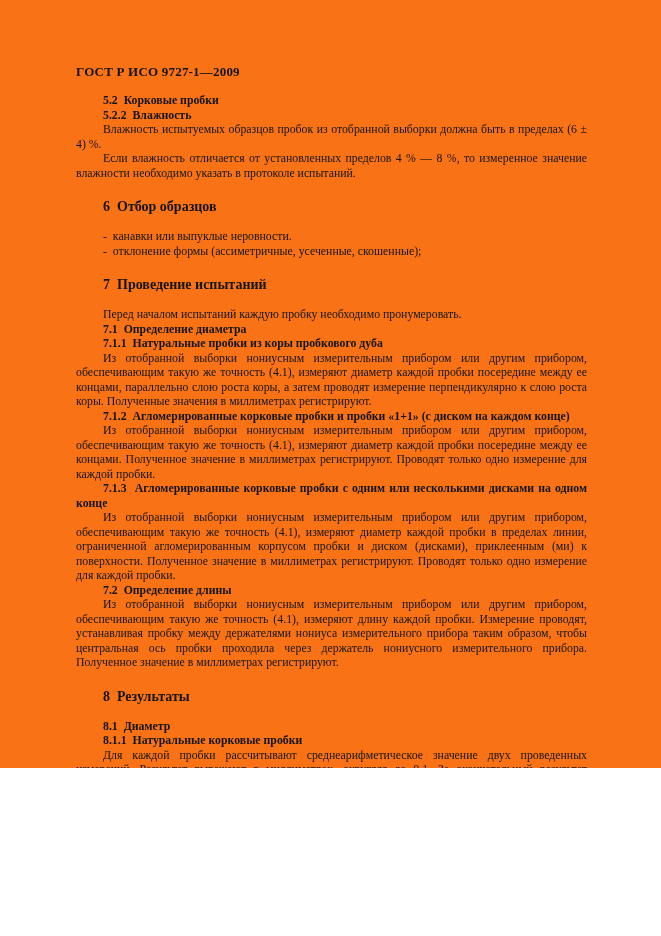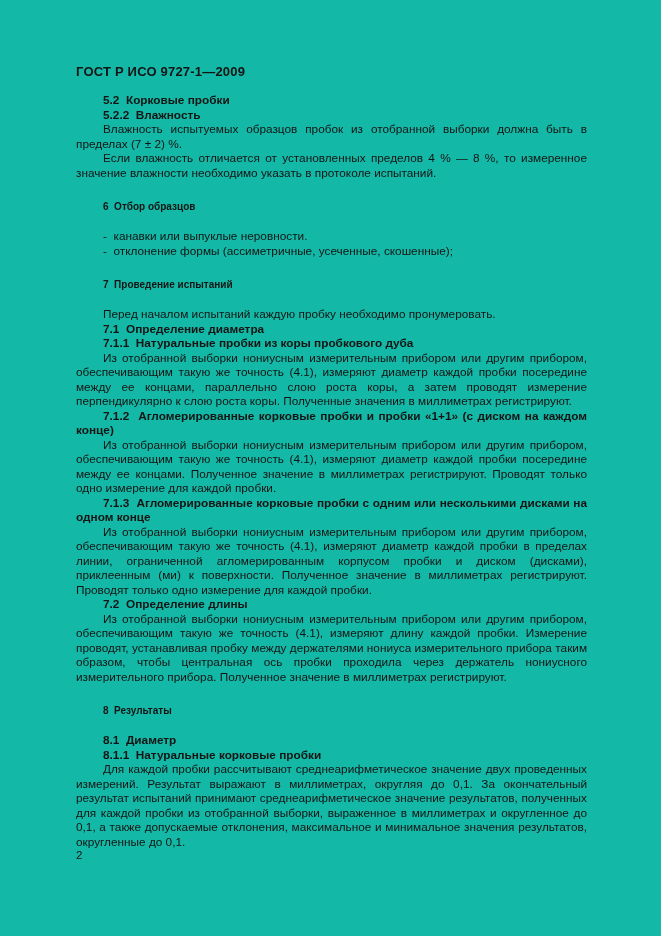--- a/index.html
+++ b/index.html
@@ -1,21 +1,21 @@
 <!DOCTYPE html>
 <html><head>
 <meta charset="utf-8">
 <style>
   html, body { margin: 0; padding: 0; background: #ffffff; }
   .page {
     position: relative;
     width: 661px;
-    height: 936px;
-    background: #14b8a6;
-    font-family: Liberation Sans, sans-serif;
+    height: 768px;
+    background: #f97316;
+    font-family: Liberation Serif, serif;
     color: #141414;
     overflow: hidden;
   }
   .doc-header {
     position: absolute;
     top: 64px;
     left: 76px;
     font-size: 13px;
     font-weight: 700;
     letter-spacing: 0.2px;
@@ -23,21 +23,21 @@
   }
   .doc-body {
     position: absolute;
     top: 93px;
     left: 76px;
     width: 511px;
     font-size: 11.8px;
     line-height: 14.5px;
   }
   .blk-h1 {
-    font-size: 10px;
+    font-size: 14px;
     line-height: 19px;
     font-weight: 700;
     margin: 17px 0 13px 0;
     text-indent: 27px;
     white-space: pre-wrap;
   }
   .blk-h2 {
     font-weight: 700;
     text-indent: 27px;
     text-align: justify;
@@ -60,21 +60,21 @@
 </style>
 </head>
 <body>
 
 <div class="page">
   <div class="doc-header">ГОСТ Р ИСО 9727-1—2009</div>
 
   <div class="doc-body">
       <div class="blk-h2">5.2  Корковые пробки</div>
       <div class="blk-h2">5.2.2  Влажность</div>
-      <div class="blk-p">Влажность испытуемых образцов пробок из отобранной выборки должна быть в пределах (7 ± 2) %.</div>
+      <div class="blk-p">Влажность испытуемых образцов пробок из отобранной выборки должна быть в пределах (6 ± 4) %.</div>
       <div class="blk-p">Если влажность отличается от установленных пределов 4 % — 8 %, то измеренное значение влажности необходимо указать в протоколе испытаний.</div>
       <div class="blk-h1">6  Отбор образцов</div>
       <div class="blk-li">-  канавки или выпуклые неровности.</div>
       <div class="blk-li">-  отклонение формы (ассиметричные, усеченные, скошенные);</div>
       <div class="blk-h1">7  Проведение испытаний</div>
       <div class="blk-p">Перед началом испытаний каждую пробку необходимо пронумеровать.</div>
       <div class="blk-h2">7.1  Определение диаметра</div>
       <div class="blk-h2">7.1.1  Натуральные пробки из коры пробкового дуба</div>
       <div class="blk-p">Из отобранной выборки нониусным измерительным прибором или другим прибором, обеспечивающим такую же точность (4.1), измеряют диаметр каждой пробки посередине между ее концами, параллельно слою роста коры, а затем проводят измерение перпендикулярно к слою роста коры. Полученные значения в миллиметрах регистрируют.</div>
       <div class="blk-h2">7.1.2  Агломерированные корковые пробки и пробки «1+1» (с диском на каждом конце)</div>

